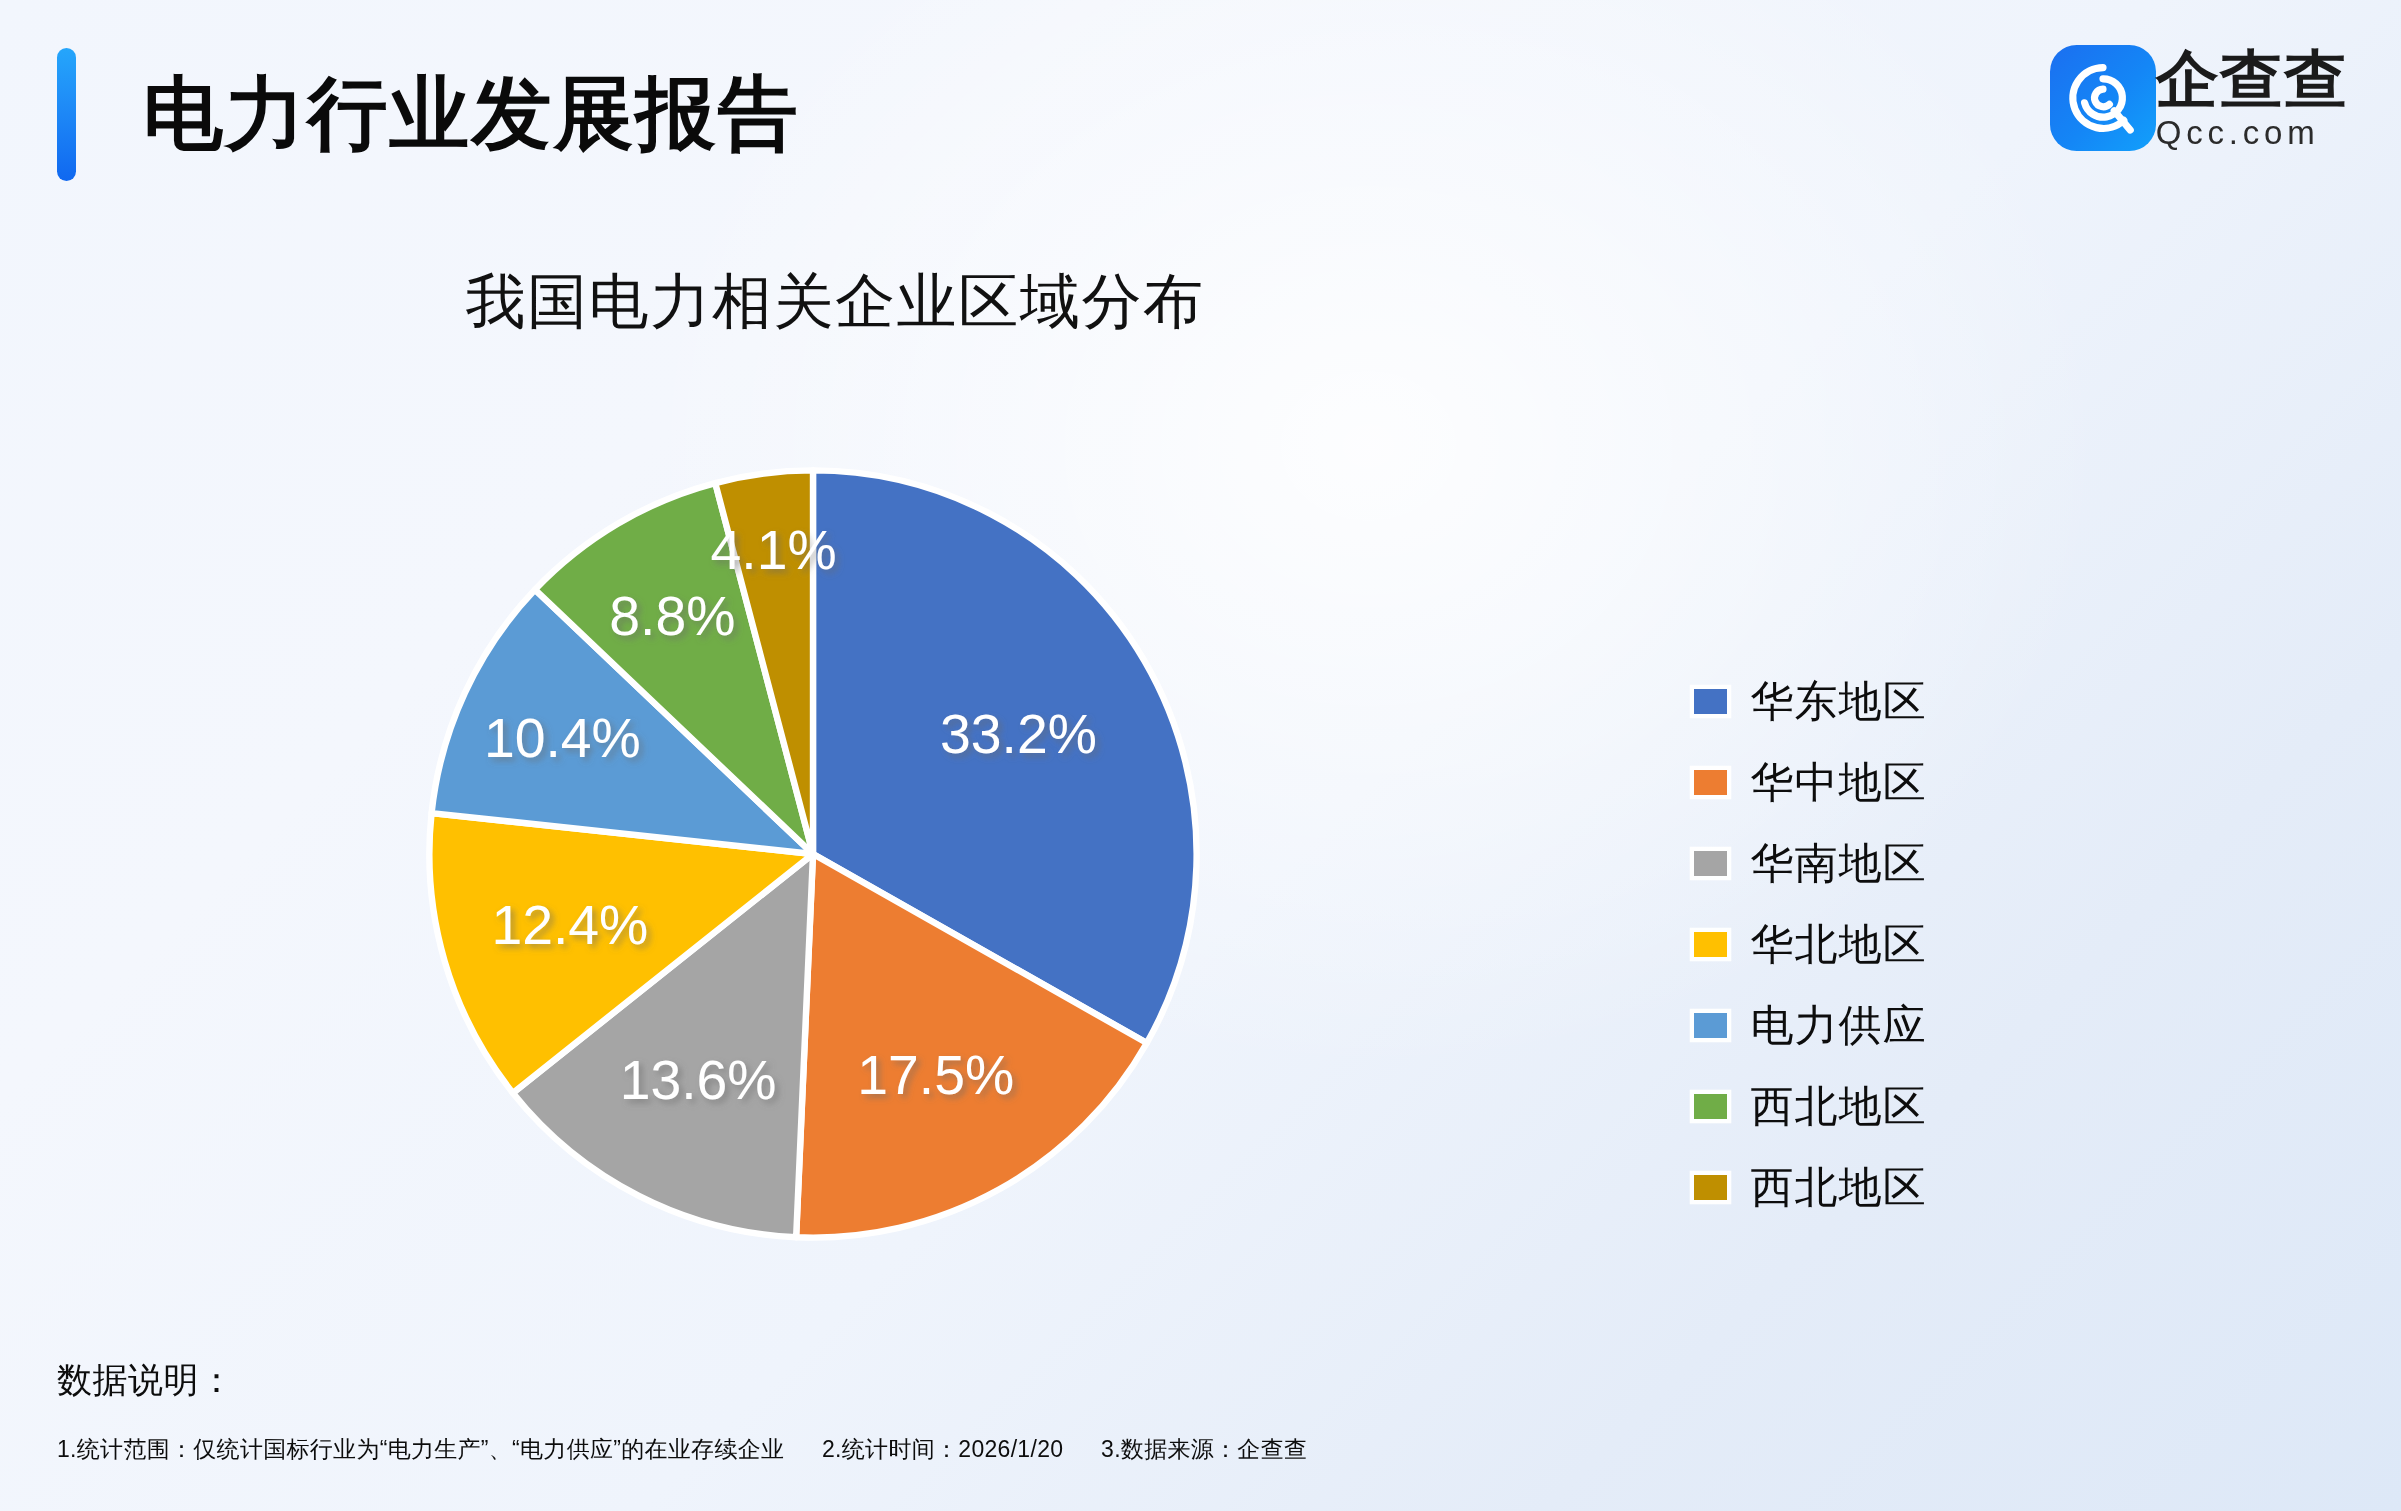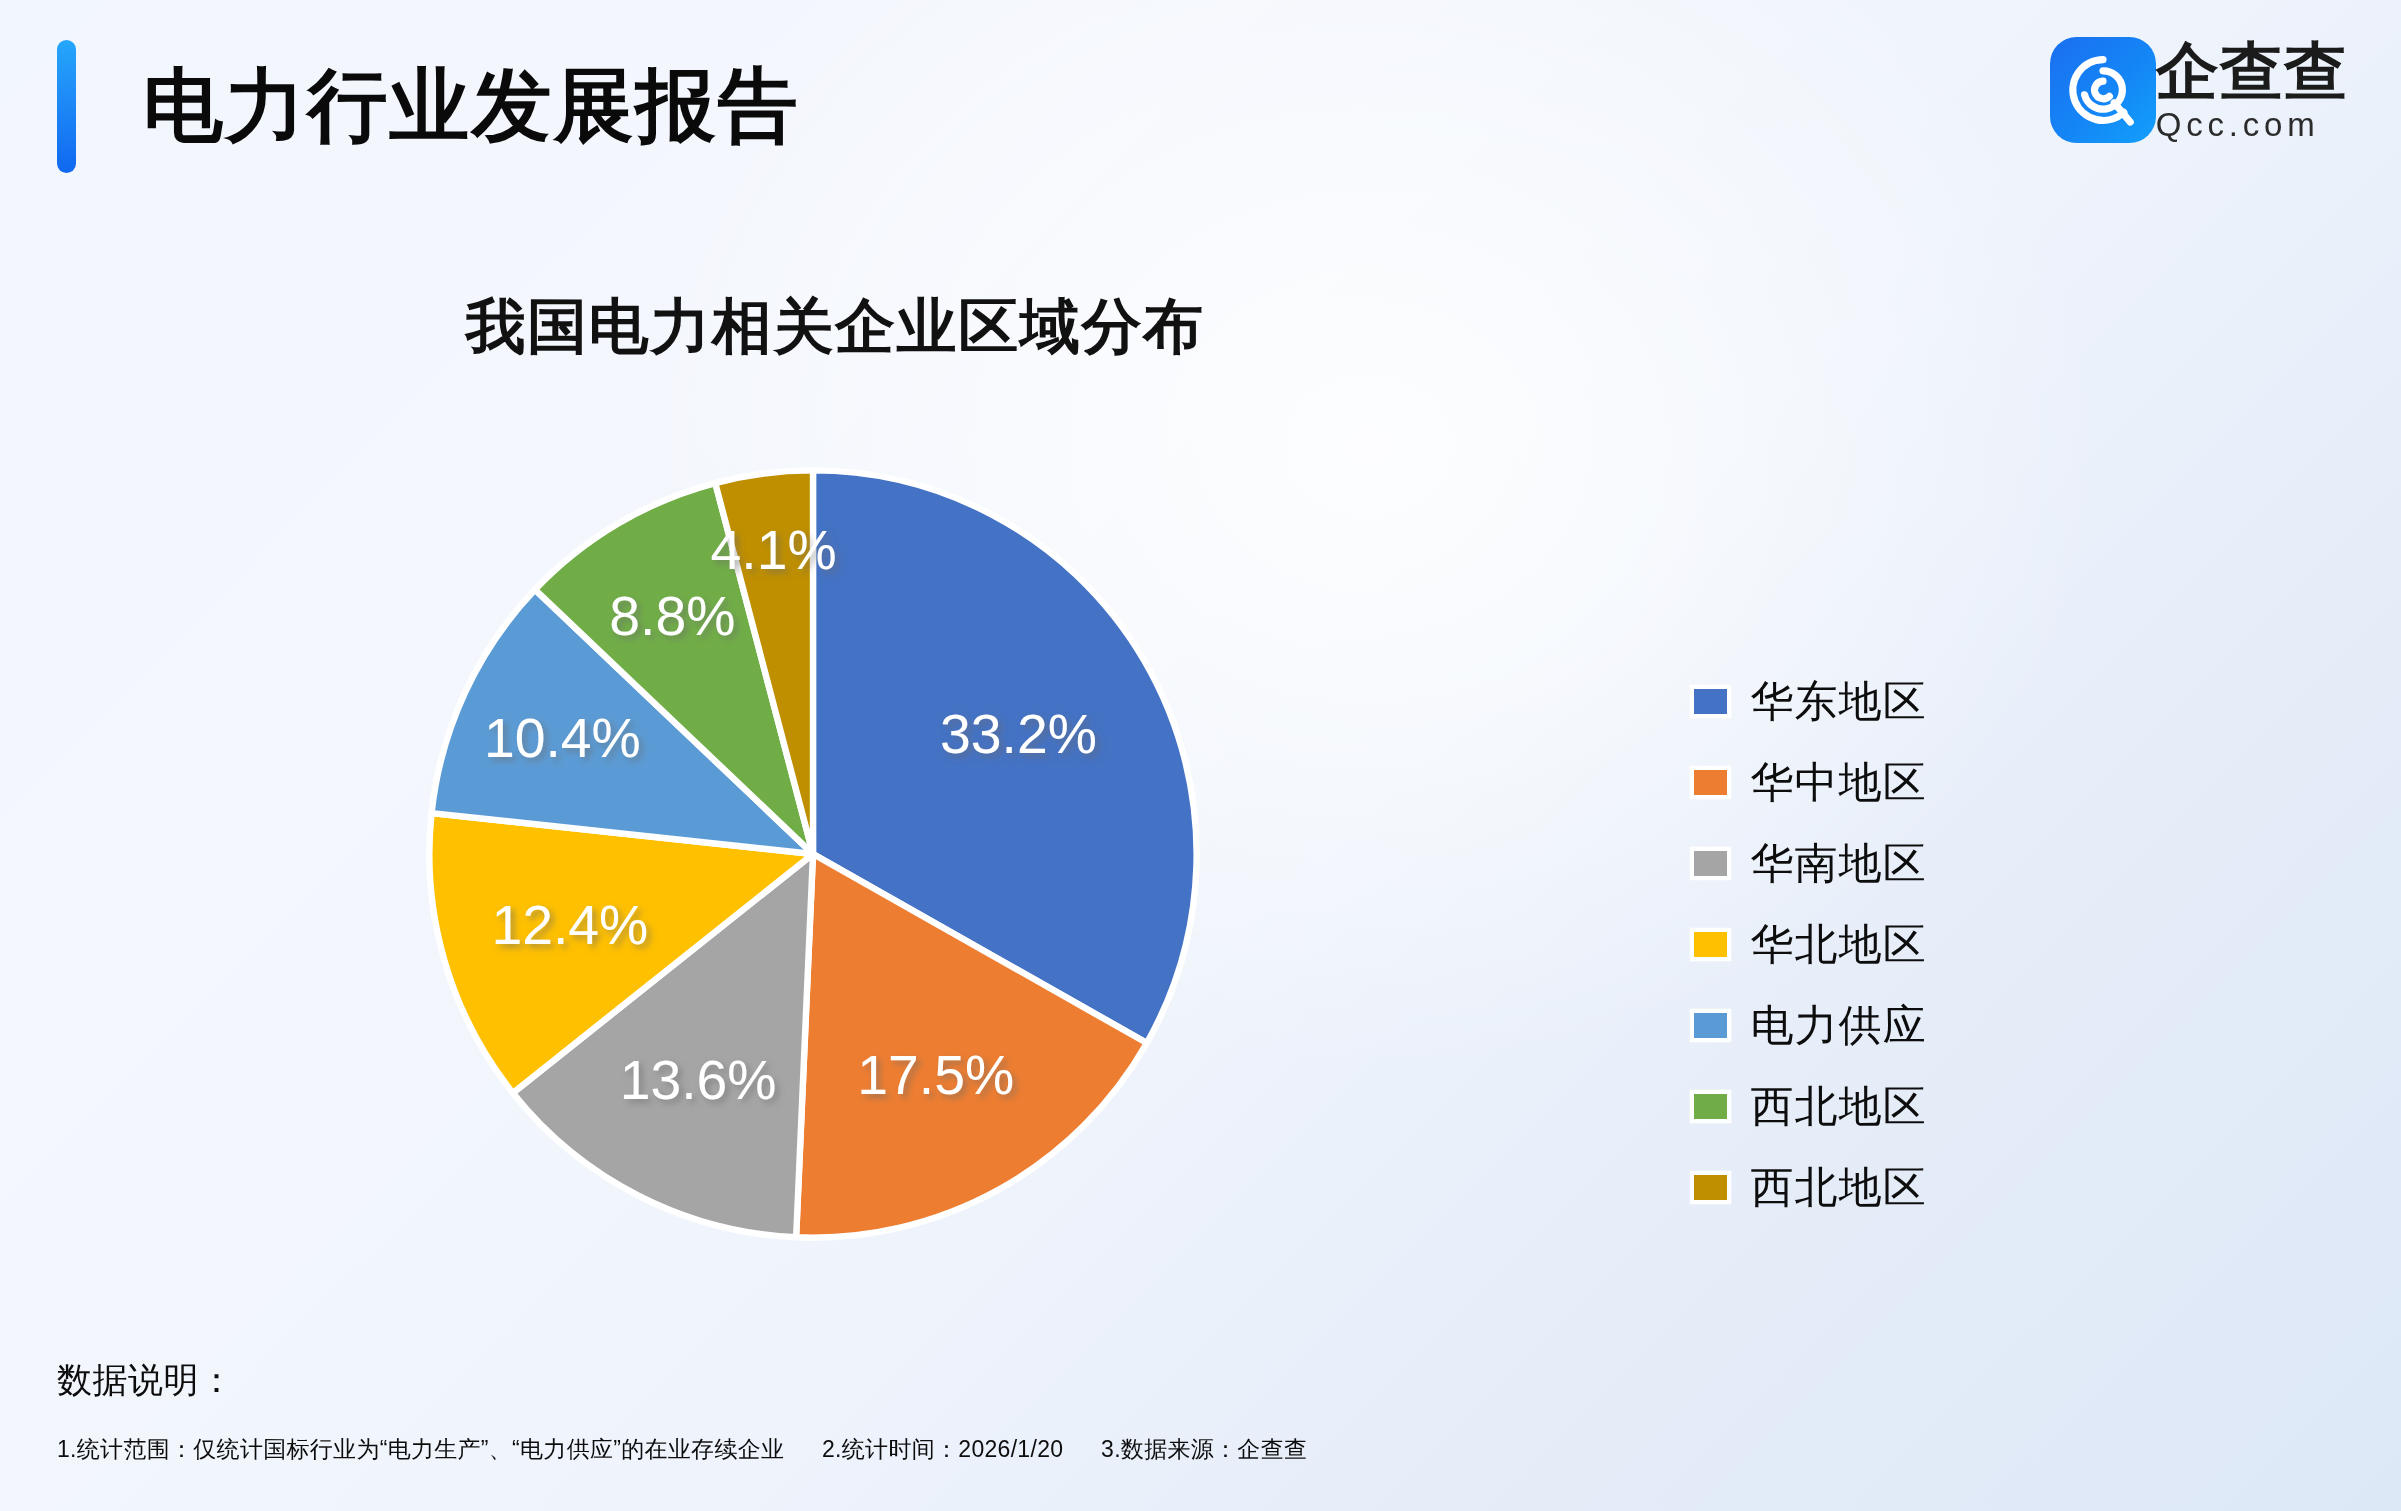--- a/index.html
+++ b/index.html
@@ -31,21 +31,21 @@
     top: -18%;
     width: 70%;
     height: 95%;
     background: radial-gradient(ellipse at 50% 50%, rgba(255,255,255,0.85) 0%, rgba(255,255,255,0.0) 62%);
     pointer-events: none;
   }
 
   
   #header {
     position: absolute;
-    left: 0; top: 0;
+    left: 0; top: 8px;
     width: 2401px;
     height: 213px;
   }
   .title-bar {
     position: absolute;
     left: 57px;
     top: 40px;
     width: 19px;
     height: 133px;
     border-radius: 9.6px;
@@ -102,26 +102,26 @@
     font-weight: 400;
     color: #2b2b2b;
     letter-spacing: 4.8px;
     white-space: nowrap;
   }
 
   
   #chart-title {
     position: absolute;
     left: 0;
-    top: 292px;
+    top: 267px;
     width: 1670px;
     text-align: center;
     font-size: 60px;
     line-height: 69px;
-    font-weight: 700;
+    font-weight: 400;
     color: #111111;
     letter-spacing: 1.6px;
   }
 
   #pie-wrap {
     position: absolute;
     left: 423px;
     top: 464px;
     width: 780px;
     height: 780px;

